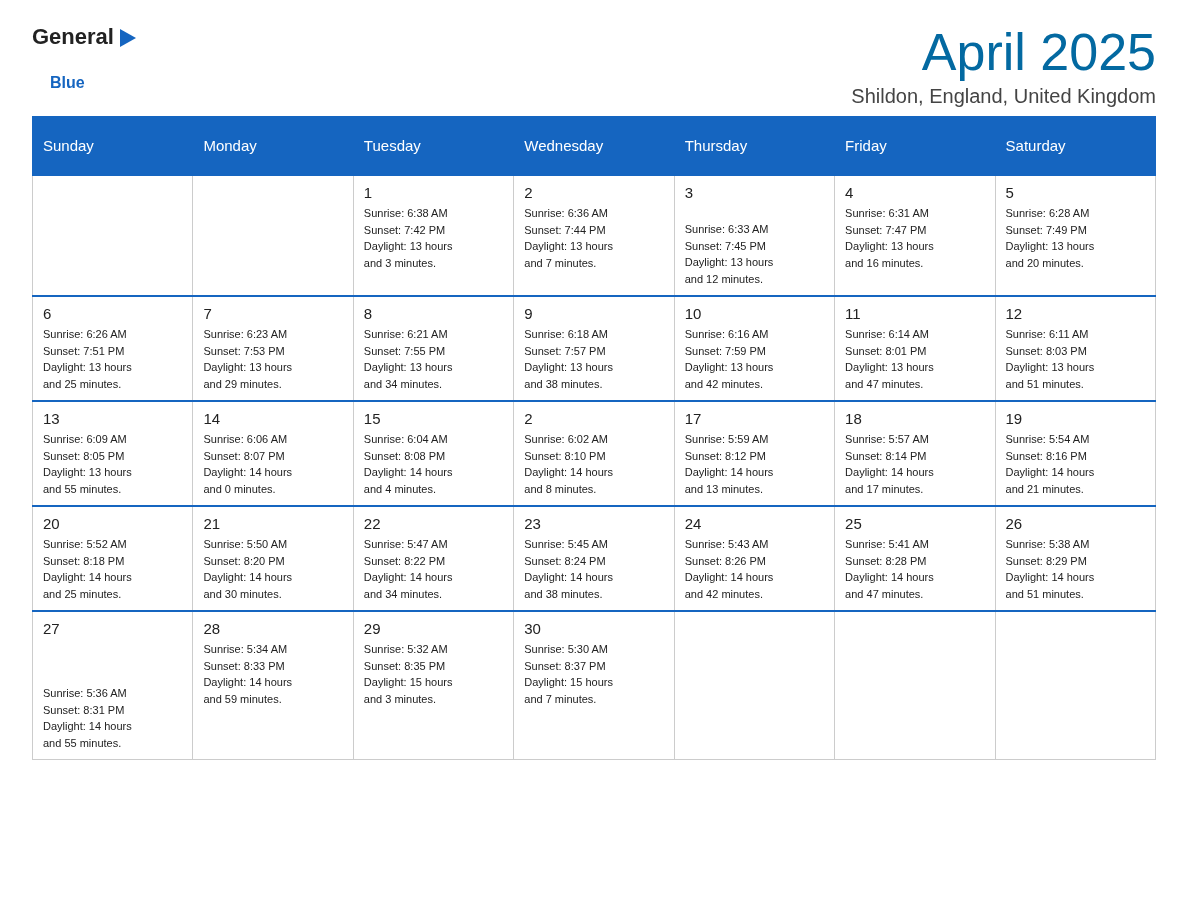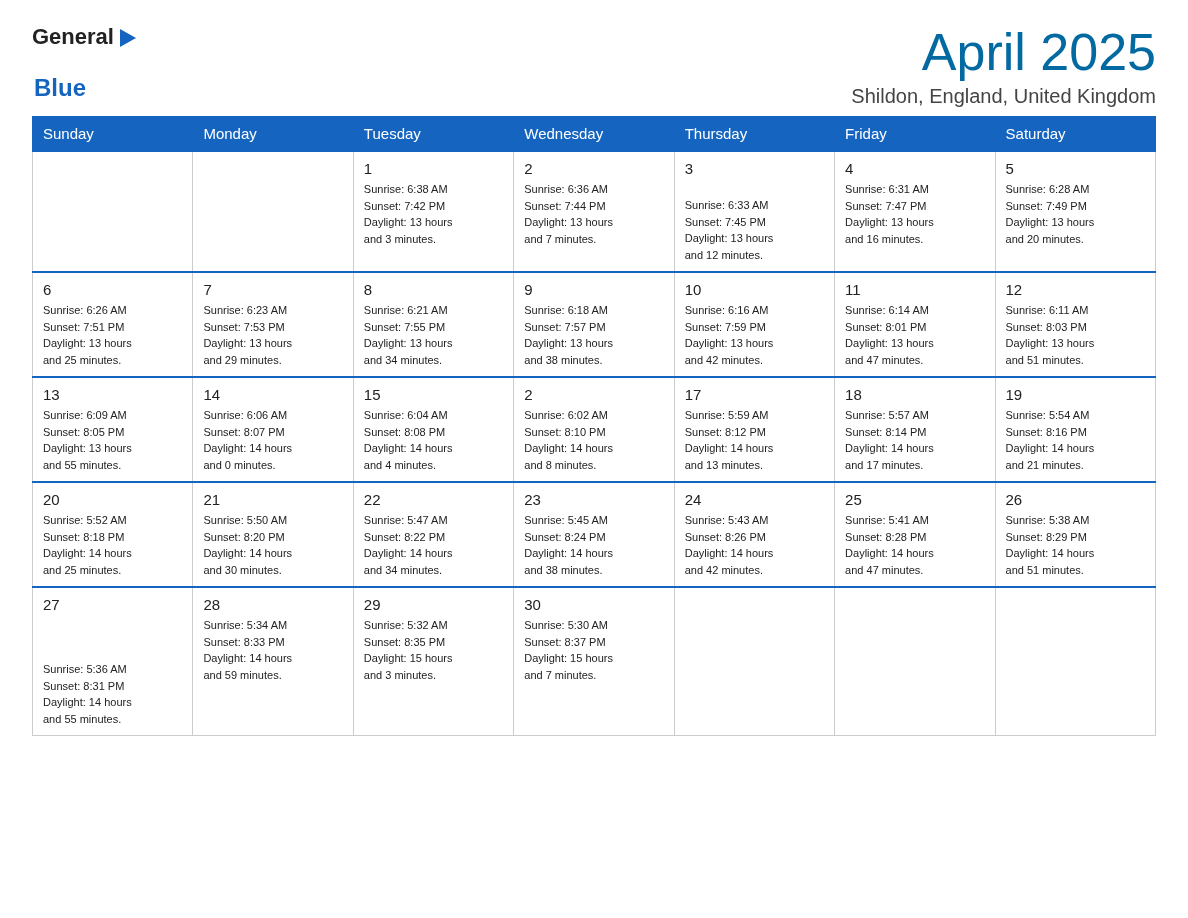--- a/index.html
+++ b/index.html
@@ -16,23 +16,24 @@
       justify-content: space-between;
       align-items: flex-start;
       margin-bottom: 8px;
     }
     .logo-text-general {
       font-size: 22px;
       font-weight: bold;
       color: #222;
     }
     .logo-text-blue {
-      font-size: 24px;
+      font-size: 16px;
       font-weight: bold;
       color: #1565c0;
+      margin-left: 16px;
     }
     .title-block {
       text-align: right;
     }
     .month-title {
       font-size: 52px;
       font-weight: normal;
       color: #0369a1;
       line-height: 1.1;
     }
@@ -44,21 +45,21 @@
     .calendar {
       width: 100%;
       border-collapse: collapse;
       margin-top: 8px;
     }
     .calendar thead th {
       background-color: #1565c0;
       color: #fff;
       font-size: 15px;
       font-weight: normal;
-      padding: 8px 10px;
+      padding: 20px 10px;
       text-align: left;
       border: 1px solid #1565c0;
     }
     .calendar tbody td {
       vertical-align: top;
       border: 1px solid #ccc;
       padding: 8px 10px;
       width: 14.28%;
       min-height: 90px;
       font-size: 13px;

